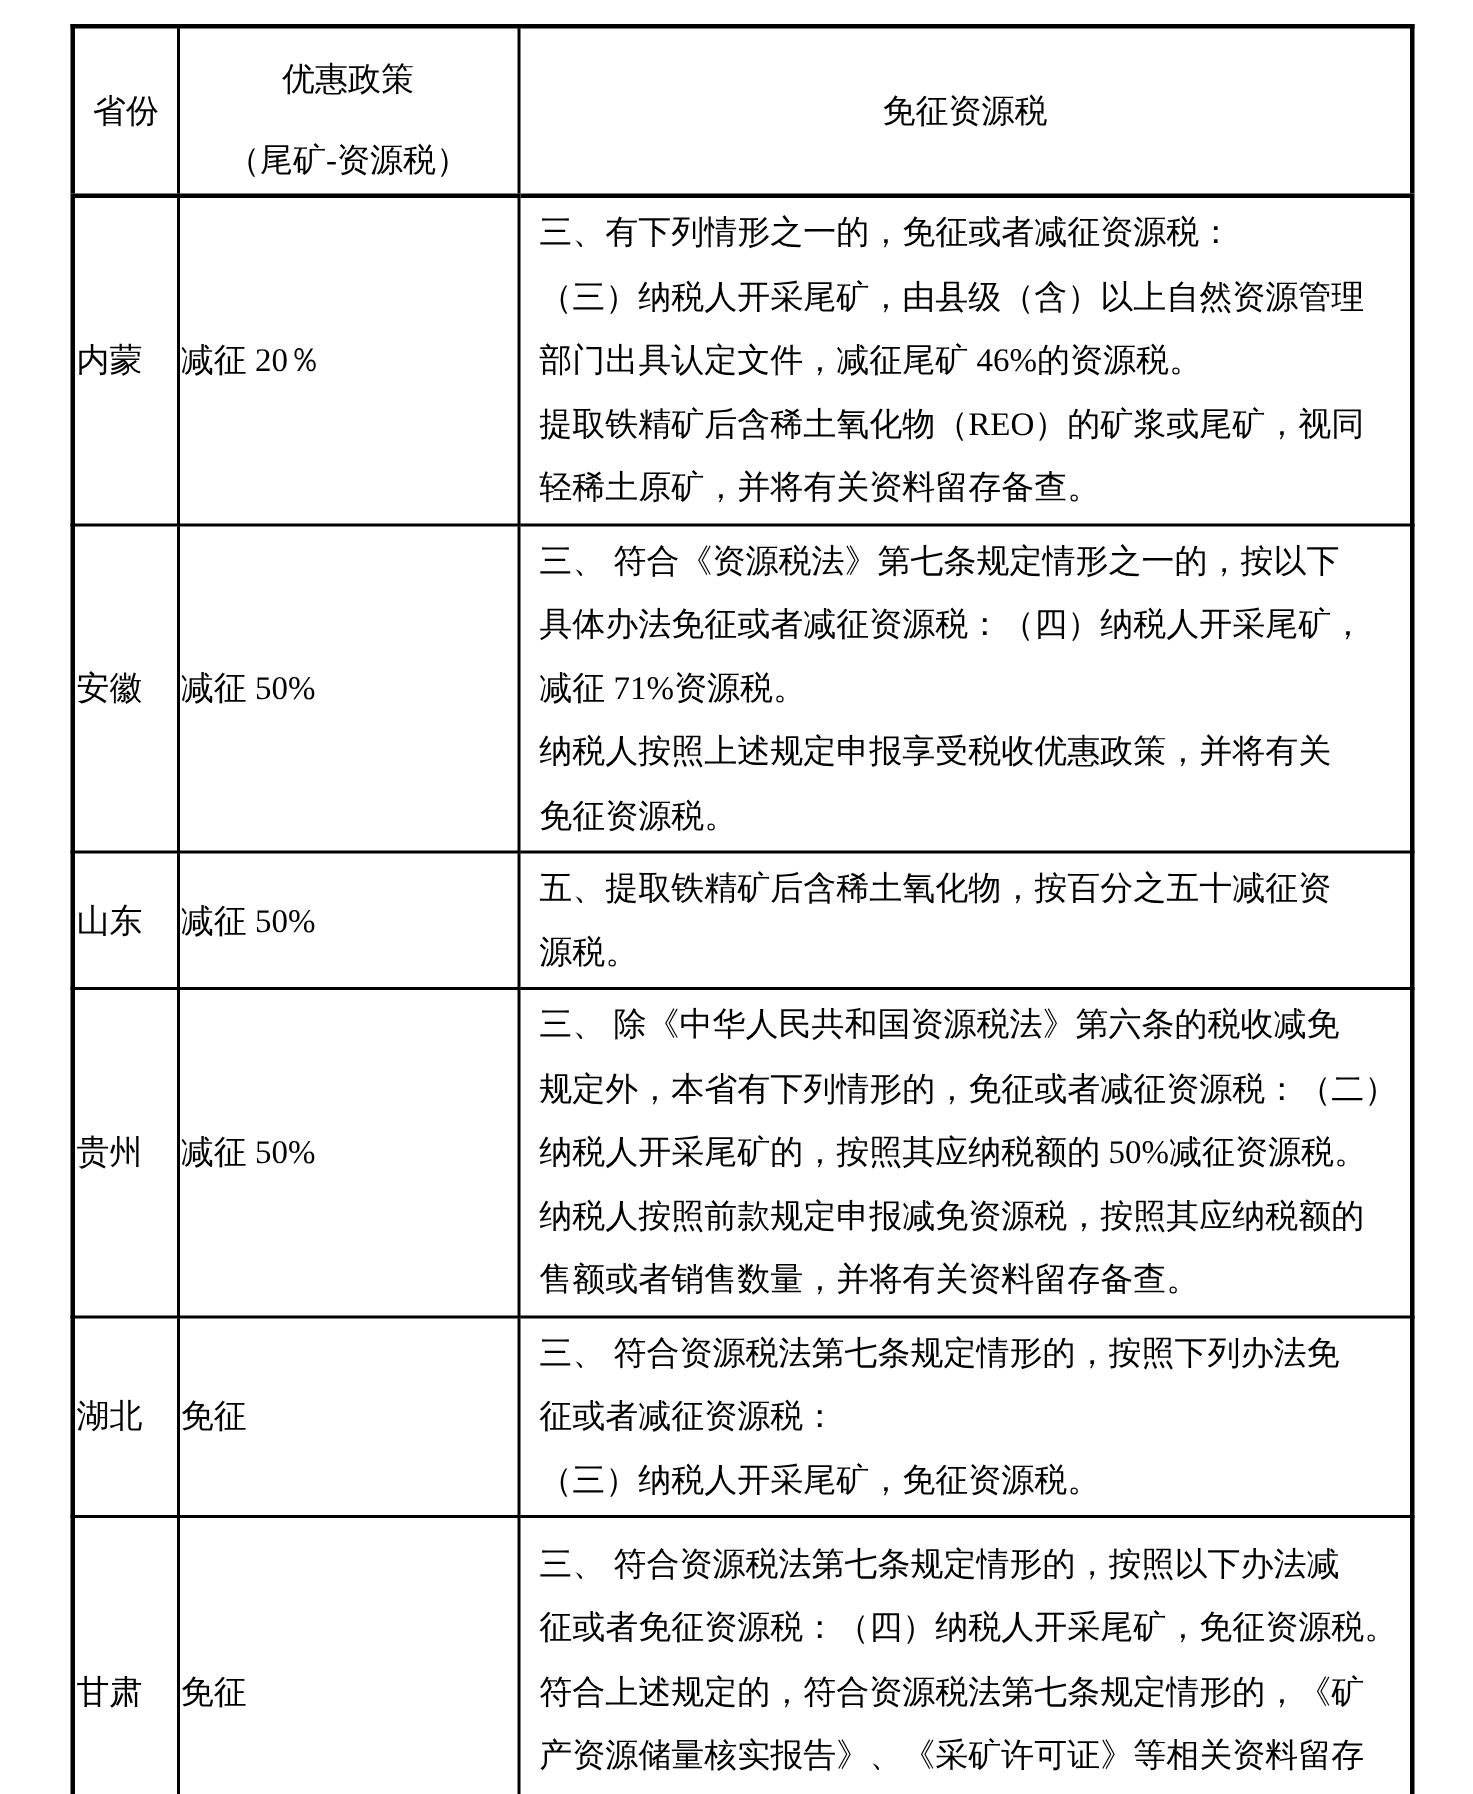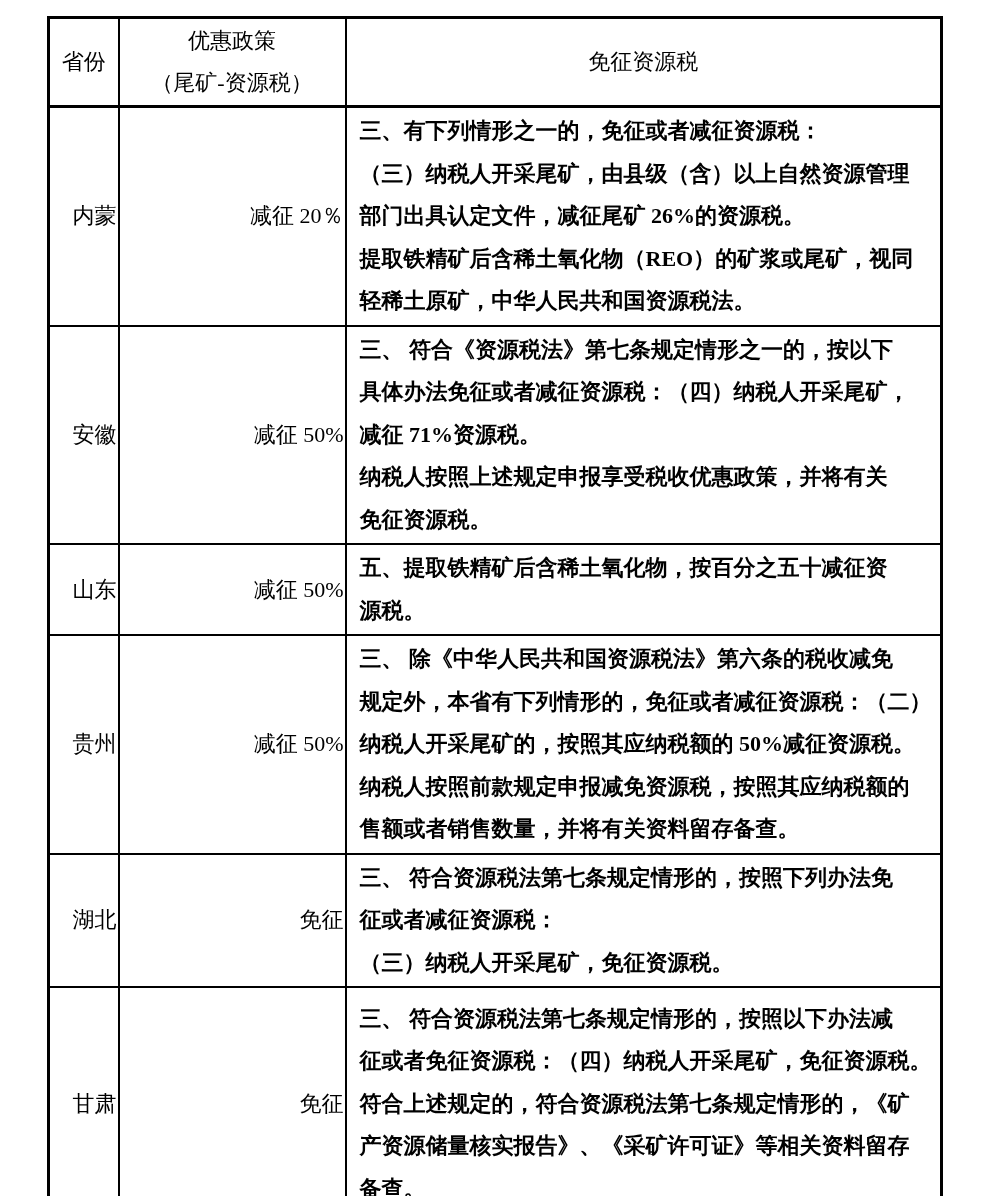--- a/index.html
+++ b/index.html
@@ -28,35 +28,34 @@
   }
   .policy-table thead th {
     border-bottom: 3px solid #000;
     text-align: center;
     vertical-align: middle;
   }
   col.c-prov   { width: 70px; }
   col.c-policy { width: 227px; }
   col.c-detail { width: 596px; }
   .cell-center {
-    text-align: right;
+    text-align: left;
     vertical-align: middle;
   }
   .cell-content {
     vertical-align: middle;
     padding: 2px 8px 2px 13px;
     text-align: left;
   }
-  .hline { line-height: 42px; display: block; }
+  .hline { line-height: 42px; display: block; margin-top: 12px; }
   .line {
     line-height: 42.5px;
     display: block;
     white-space: nowrap;
     overflow: visible;
-    font-weight: bold;
   }
   tr.r-header { height: 86px; }
   tr.r-0 { height: 211px; }
   tr.r-1 { height: 207px; }
   tr.r-2 { height: 85px; margin-left: 47px; }
   tr.r-3 { height: 215px; }
   tr.r-4 { height: 122px; }
   tr.r-5 { height: 234px; }
 </style>
 </head>
@@ -79,23 +78,23 @@
         <th class="cell-center">免征资源税</th>
       </tr>
     </thead>
     <tbody>
       <tr class="r-0">
         <td class="cell-center">内蒙</td>
         <td class="cell-center">减征 20％</td>
         <td class="cell-content">
           <span class="line">三、有下列情形之一的，免征或者减征资源税：</span>
           <span class="line">（三）纳税人开采尾矿，由县级（含）以上自然资源管理</span>
-          <span class="line">部门出具认定文件，减征尾矿 26%的资源税。</span>
+          <span class="line">部门出具认定文件，减征尾矿 46%的资源税。</span>
           <span class="line">提取铁精矿后含稀土氧化物（REO）的矿浆或尾矿，视同</span>
-          <span class="line">轻稀土原矿，中华人民共和国资源税法。</span>
+          <span class="line">轻稀土原矿，并将有关资料留存备查。</span>
         </td>
       </tr>
       <tr class="r-1">
         <td class="cell-center">安徽</td>
         <td class="cell-center">减征 50%</td>
         <td class="cell-content">
           <span class="line">三、 符合《资源税法》第七条规定情形之一的，按以下</span>
           <span class="line">具体办法免征或者减征资源税：（四）纳税人开采尾矿，</span>
           <span class="line">减征 71%资源税。</span>
           <span class="line">纳税人按照上述规定申报享受税收优惠政策，并将有关</span>

